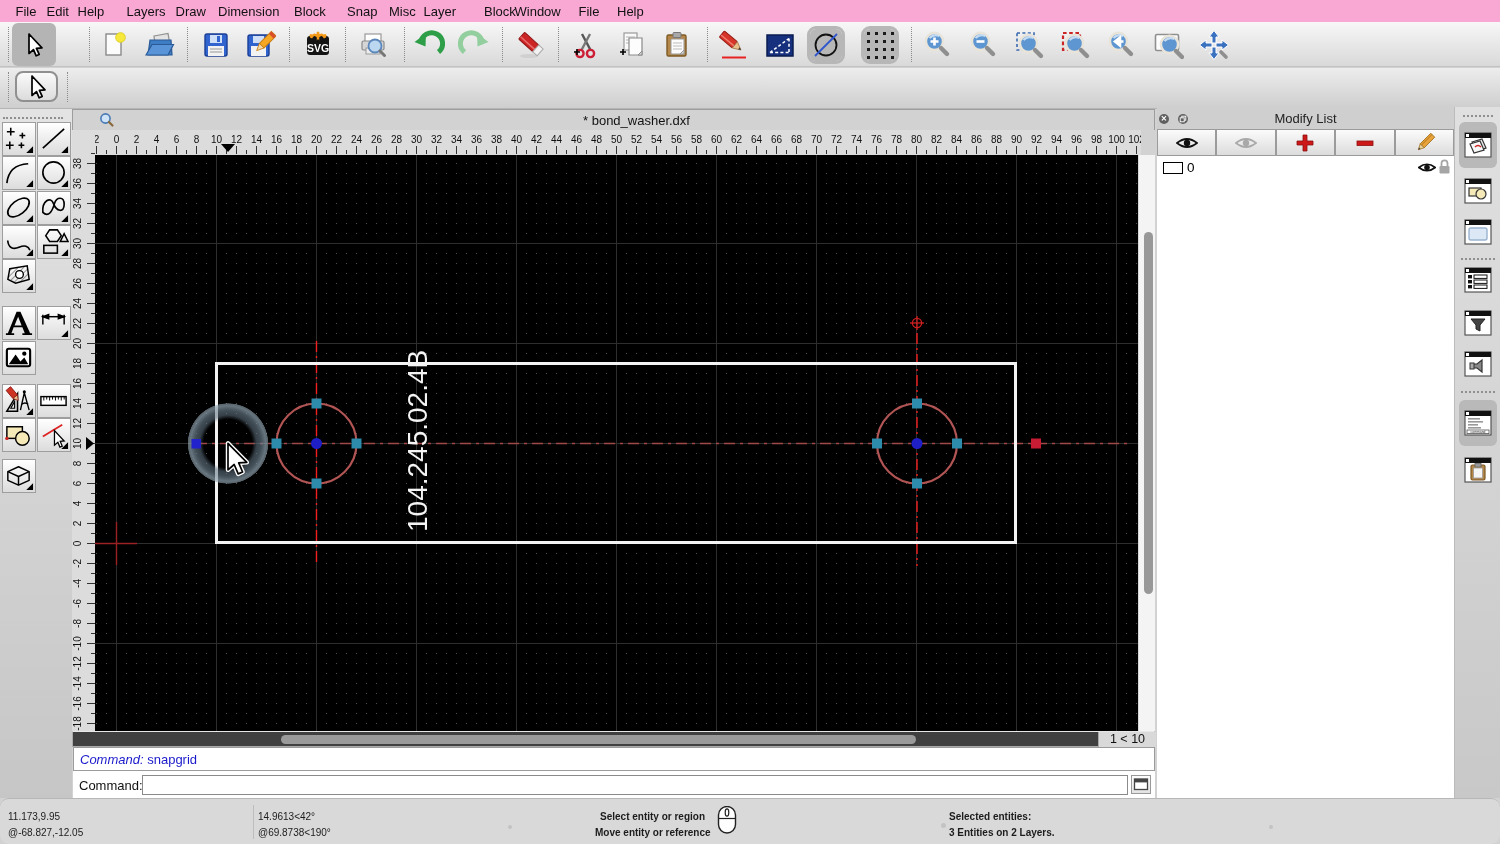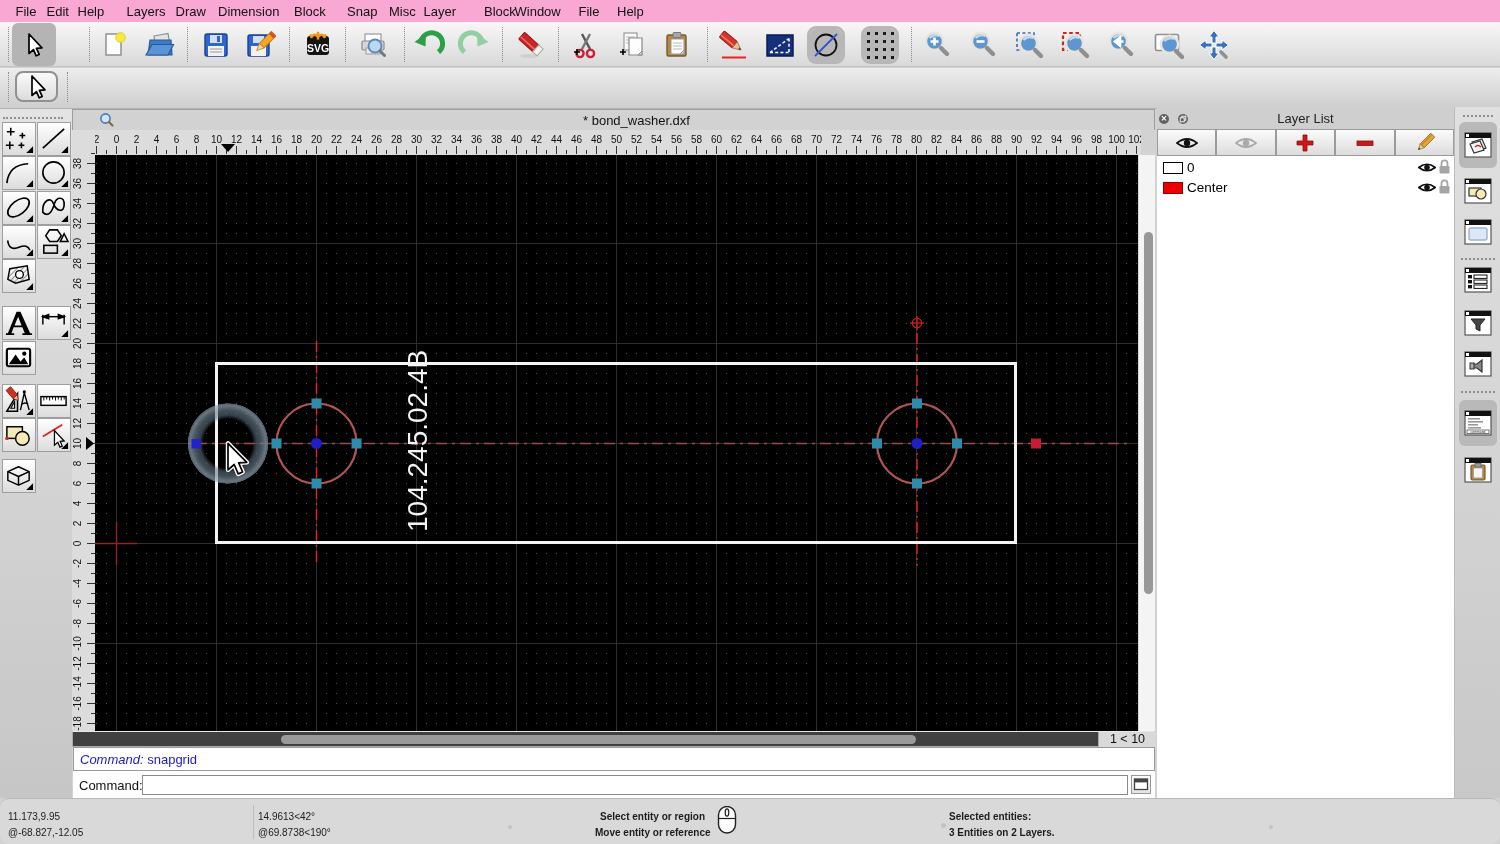--- a/index.html
+++ b/index.html
@@ -829,21 +829,21 @@
   </div>
 <div id="lpanel">
     <div id="lptitle">
       <div style="position:absolute;left:2px;top:7px;width:10px;height:10px;background:#606060;border-radius:50%;color:#fff;font-size:7.5px;text-align:center;line-height:10px;font-weight:bold">✕</div>
       <div style="position:absolute;left:21px;top:7px;width:10px;height:10px;background:#606060;border-radius:50%">
         <svg width="10" height="10" viewBox="0 0 10 10">
           <rect x="3.8" y="2.2" width="4" height="4" fill="none" stroke="#fff" stroke-width="0.9"></rect>
           <rect x="2.2" y="3.8" width="4" height="4" fill="#606060" stroke="#fff" stroke-width="0.9"></rect>
         </svg>
       </div>
-      <div class="t">Layer List</div>
+      <div class="t">Modify List</div>
     </div>
     <div id="lpbar">
       <div class="lpbtn" style="left:0.0px;width:59.4px">
         <div style="position:absolute;left:50%;top:50%;transform:translate(-50%,-50%)">
           <svg width="22" height="16" viewBox="0 0 22 14">
             <path d="M1,7 Q11,-1 21,7 Q11,15 1,7 Z" fill="none" stroke="#111" stroke-width="1.8"></path>
             <circle cx="11" cy="7" r="3.2" fill="#111"></circle>
           </svg>
         </div>
       </div>
@@ -891,36 +891,20 @@
           <circle cx="11" cy="7" r="3.4" fill="#111"></circle>
         </svg>
       </div>
       <div style="position:absolute;left:281px;top:1px">
         <svg width="13" height="16" viewBox="0 0 13 16">
           <path d="M3.5,7 L3.5,4.5 A3,3.2 0 0 1 9.5,4.5 L9.5,7" fill="none" stroke="#a5a5a5" stroke-width="1.8"></path>
           <rect x="1.5" y="7" width="10" height="7.5" rx="1.2" fill="#a5a5a5"></rect>
         </svg>
       </div>
     </div>
-    <div class="lrow" style="top:71px">
-      <div class="swatch" style="background:#ee0000;border-color:#880000"></div>
-      <div style="position:absolute;left:30px;top:2px">Center</div>
-      <div style="position:absolute;left:261px;top:3px">
-        <svg width="18" height="13" viewBox="0 0 22 14">
-          <path d="M1,7 Q11,-1 21,7 Q11,15 1,7 Z" fill="none" stroke="#111" stroke-width="2"></path>
-          <circle cx="11" cy="7" r="3.4" fill="#111"></circle>
-        </svg>
-      </div>
-      <div style="position:absolute;left:281px;top:1px">
-        <svg width="13" height="16" viewBox="0 0 13 16">
-          <path d="M3.5,7 L3.5,4.5 A3,3.2 0 0 1 9.5,4.5 L9.5,7" fill="none" stroke="#a5a5a5" stroke-width="1.8"></path>
-          <rect x="1.5" y="7" width="10" height="7.5" rx="1.2" fill="#a5a5a5"></rect>
-        </svg>
-      </div>
-    </div>
   </div>
 <div id="rstrip">
     <div style="position:absolute;left:8px;top:8px;width:30px;height:2px;border-top:2px dotted #8f8f8f"></div>
     <div class="rsel" style="top:15px"></div>
     <div style="position:absolute;left:9px;top:25px">
       <svg width="28" height="26" viewBox="0 0 28 26">
         <rect x="1" y="1" width="26" height="24" fill="#fff" stroke="#555" stroke-width="1.2"></rect>
         <rect x="1" y="1" width="26" height="5" fill="#111"></rect>
         <rect x="2" y="2" width="3" height="3" fill="#fff"></rect>
         <g transform="translate(3,2)">

